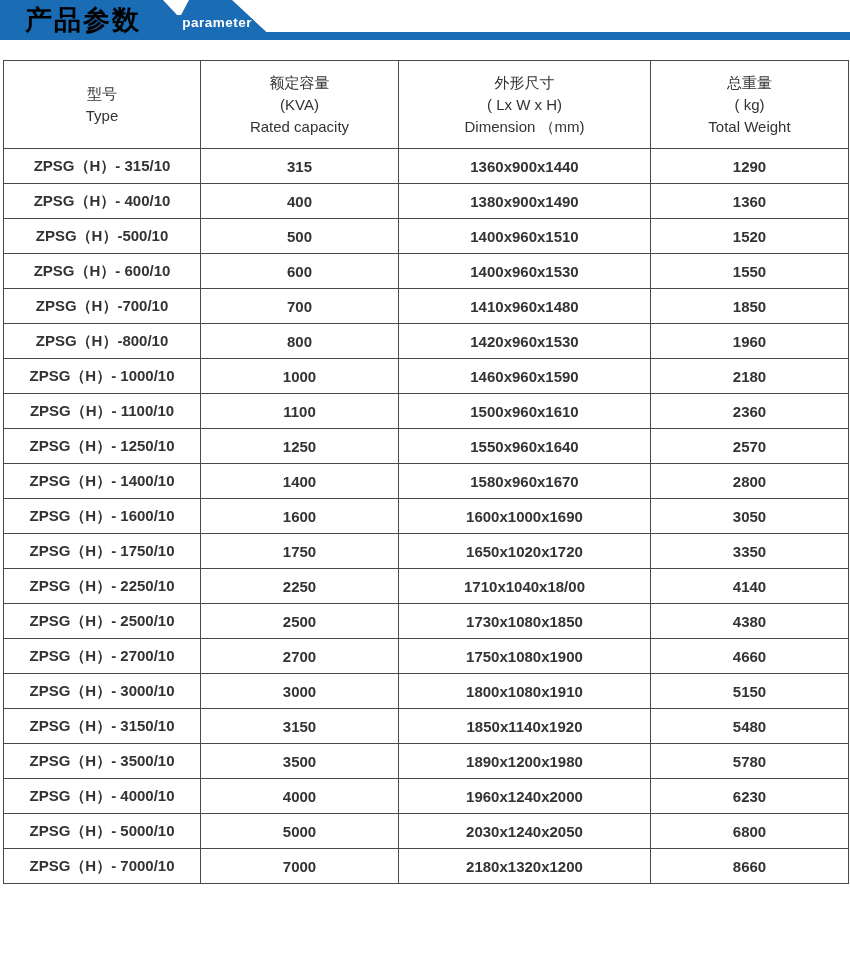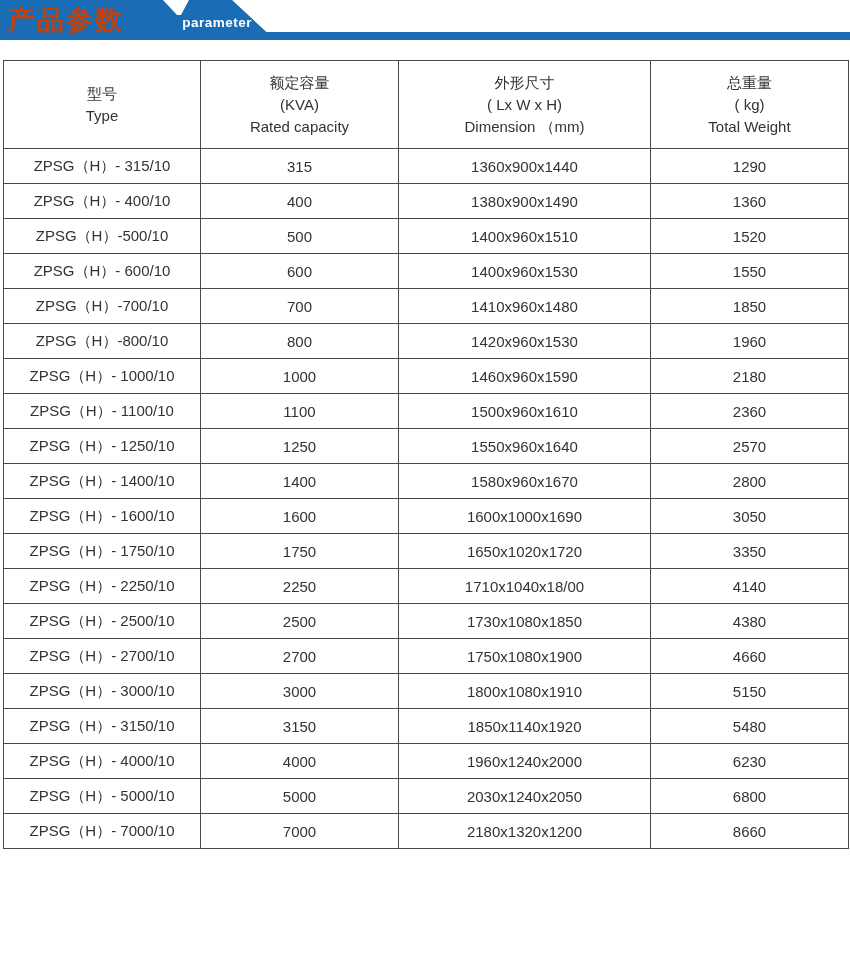--- a/index.html
+++ b/index.html
@@ -10,22 +10,22 @@
     height: 972px;
     font-family: "Liberation Sans", "DejaVu Sans", sans-serif;
   }
   .page { position: relative; width: 850px; height: 972px; overflow: hidden; }
 
   
   .banner { position: relative; width: 850px; height: 46px; }
   .banner svg { display: block; }
   .accent-shape { fill: var(--accent, #1a6cb4); }
   .banner-title {
-    position: absolute; left: 8px; top: 2px;
-    color: #c2410c; font-size: 27px; font-weight: bold;
+    position: absolute; left: 25px; top: 2px;
+    color: #000000; font-size: 27px; font-weight: bold;
     letter-spacing: 2px; white-space: nowrap;
   }
   .banner-sub {
     position: absolute; left: 156px; top: 15px; width: 96px;
     text-align: right; color: #ffffff; font-size: 13.5px;
     font-weight: bold; letter-spacing: 0.5px;
   }
 
   
   table.spec {
@@ -39,21 +39,21 @@
     text-align: center;
     vertical-align: middle;
     color: #333333;
     padding: 0;
     overflow: hidden;
     white-space: nowrap;
   }
   table.spec thead tr { height: 88px; }
   table.spec th { font-weight: normal; font-size: 15px; }
   table.spec th div { line-height: 22px; }
-  table.spec tbody tr { height: 35px; }
+  table.spec tbody tr { height: 35px; font-weight: bold; }
   table.spec td { font-size: 15px; }
 </style>
 </head>
 <body>
 
 <div class="page">
 
   <header class="banner">
     <svg width="850" height="46" viewBox="0 0 850 46">
       <path class="accent-shape" d="M0,0 H163 L177,15 H181 L189,0 H232 L275,40 L0,40 Z"></path>
@@ -190,20 +190,26 @@
           <td>1800x1080x1910</td>
           <td>5150</td>
         </tr>
         <tr>
           <td>ZPSG（H）- 3150/10</td>
           <td>3150</td>
           <td>1850x1140x1920</td>
           <td>5480</td>
         </tr>
         <tr>
+          <td>ZPSG（H）- 3500/10</td>
+          <td>3500</td>
+          <td>1890x1200x1980</td>
+          <td>5780</td>
+        </tr>
+        <tr>
           <td>ZPSG（H）- 4000/10</td>
           <td>4000</td>
           <td>1960x1240x2000</td>
           <td>6230</td>
         </tr>
         <tr>
           <td>ZPSG（H）- 5000/10</td>
           <td>5000</td>
           <td>2030x1240x2050</td>
           <td>6800</td>

